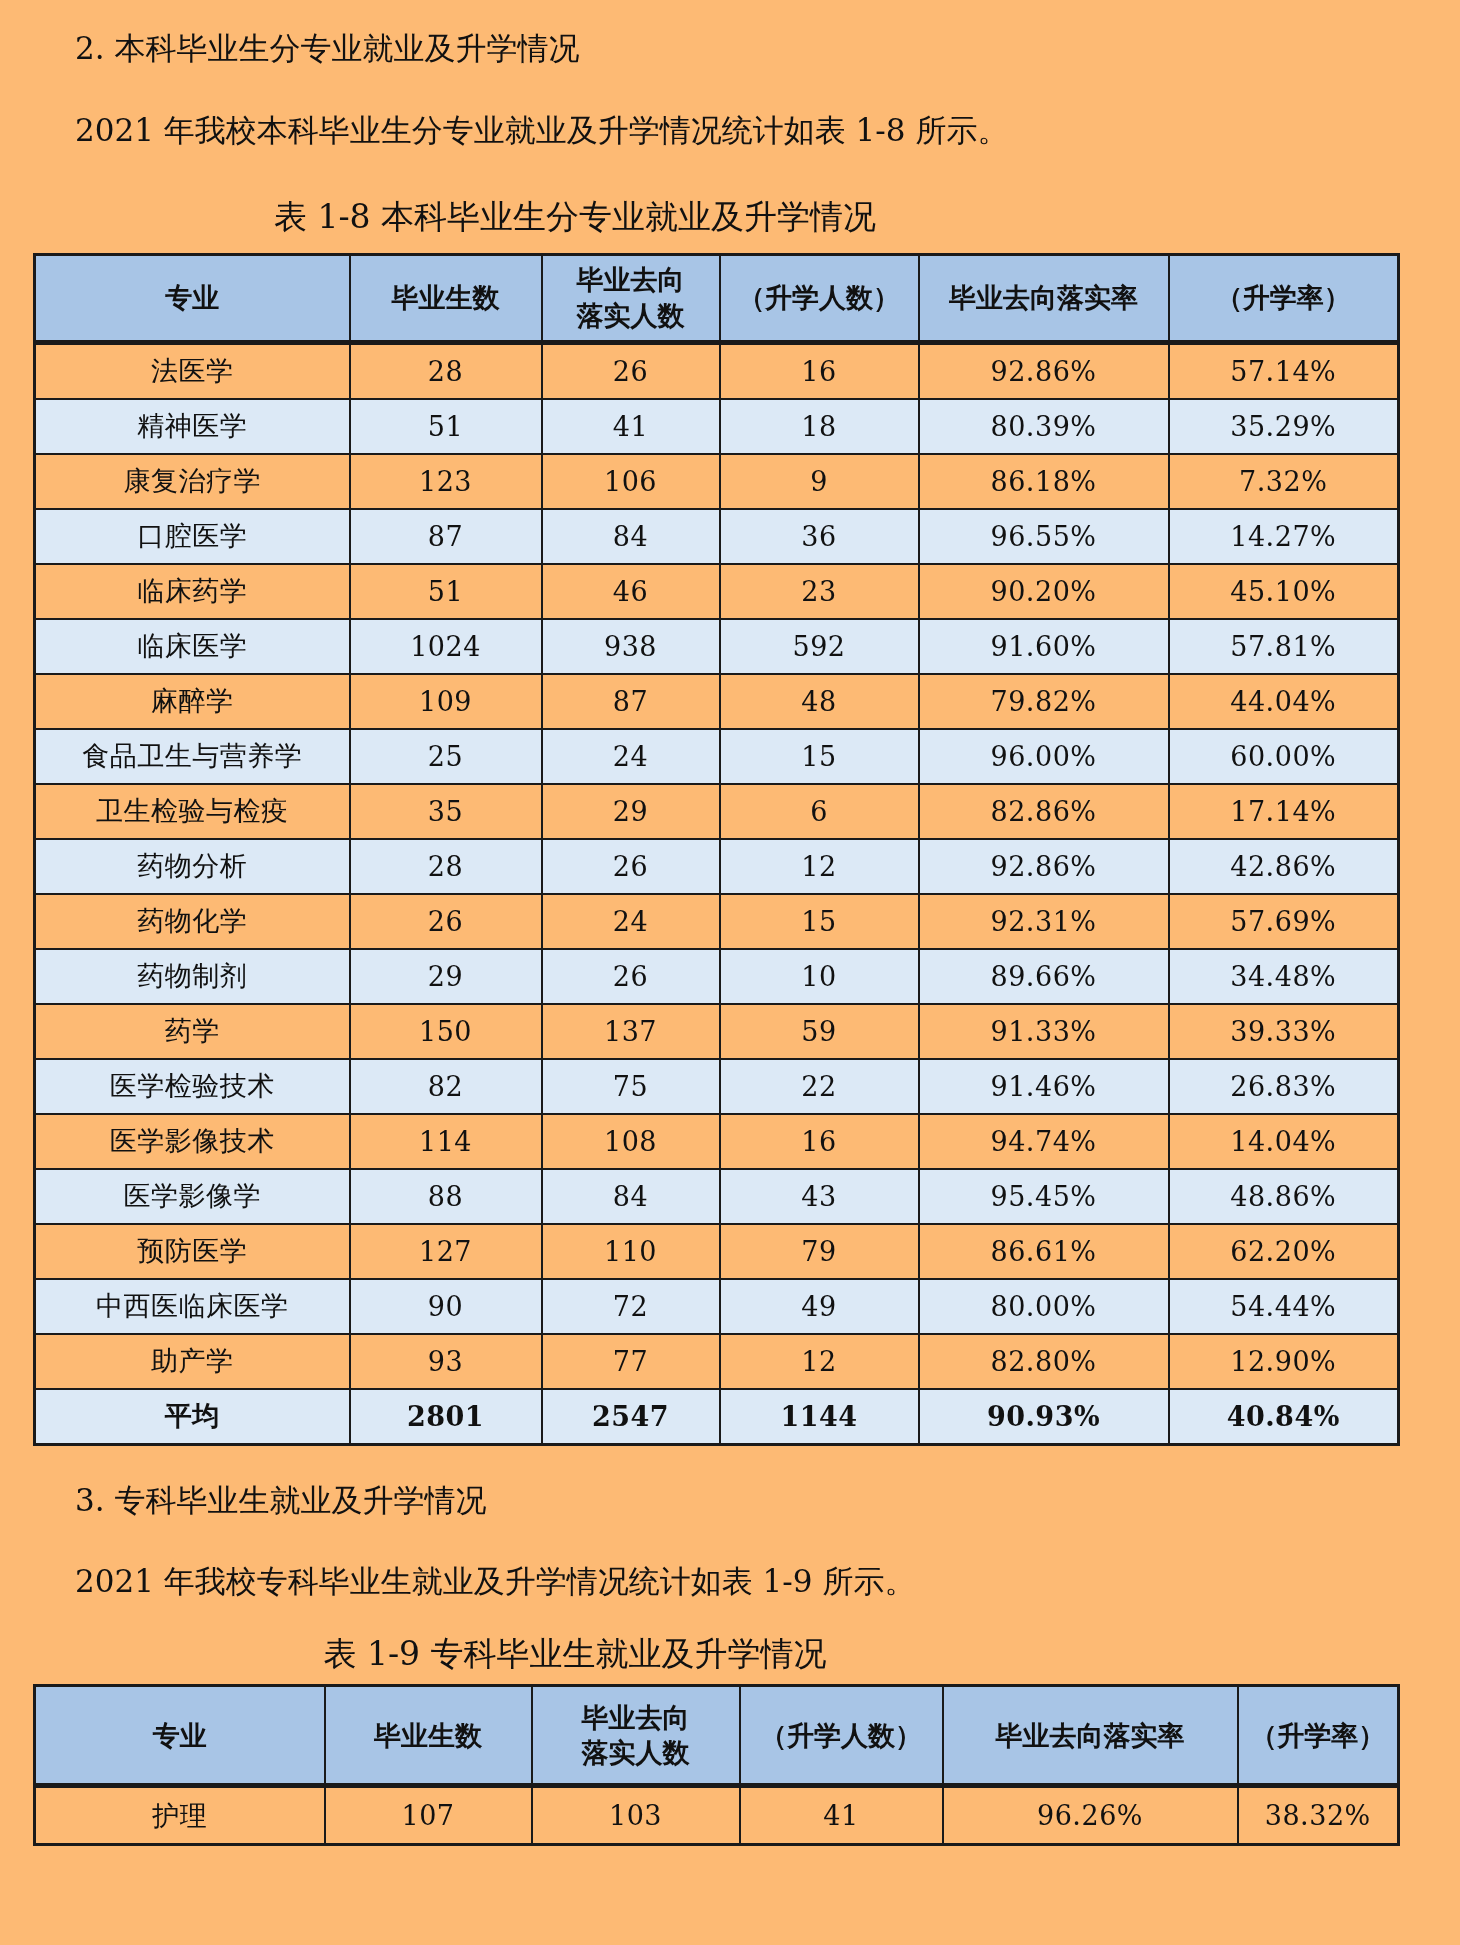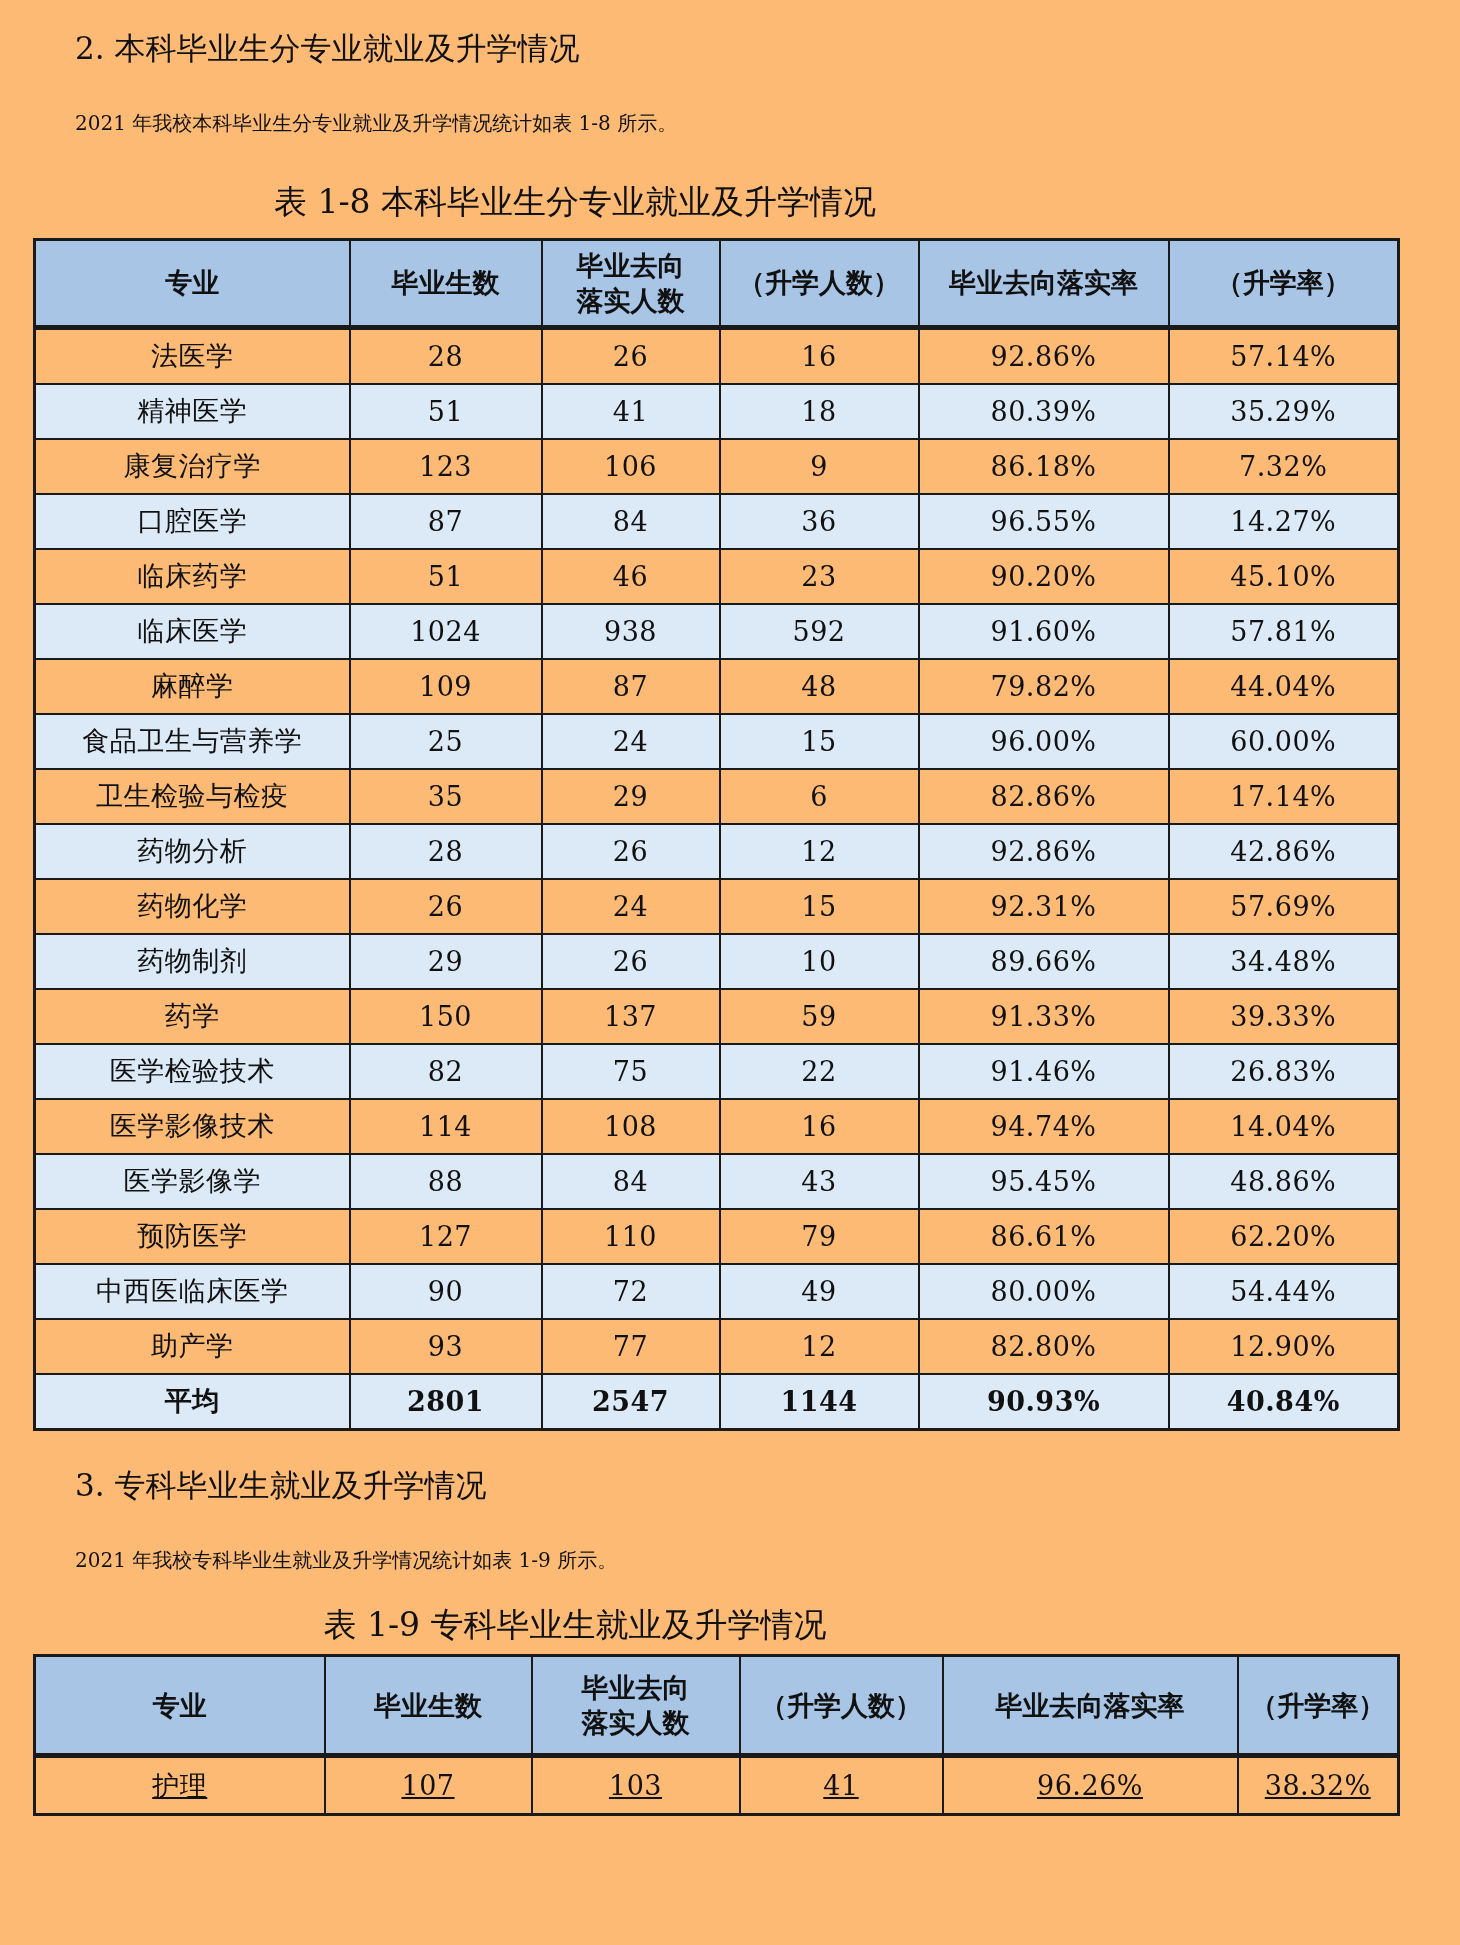--- a/index.html
+++ b/index.html
@@ -8,42 +8,42 @@
     --alt-bg:#dce9f6;
     --text:#111111;
   }
   html,body{margin:0;padding:0;background:#ffffff;}
   .page{
     width:1460px;height:1945px;position:relative;background:#fdba74;
     font-family:"DejaVu Serif","Liberation Serif",serif;color:var(--text);
     overflow:hidden;
   }
   .heading{font-size:31px;line-height:1.35;margin:28px 0 0 75px;}
-  .intro{font-size:20px;line-height:1.35;margin:40px 0 0 75px;}
+  .intro{font-size:31px;line-height:1.35;margin:40px 0 0 75px;}
   .heading-3{margin-top:34px;}
   .title-wrap{width:1150px;text-align:center;font-size:33px;line-height:1.3;}
   .title-1{margin-top:44px;margin-bottom:14px;}
   .title-2{margin-top:30px;margin-bottom:8px;}
   table{
     border-collapse:collapse;table-layout:fixed;margin-left:33px;
     border:3px solid var(--border);width:1364px;
   }
   th,td{
     border:2px solid var(--border);text-align:center;vertical-align:middle;
     padding:0;overflow:hidden;
   }
   thead th{
     background:var(--header-bg);font-weight:bold;font-size:27px;
     border-bottom:5px solid var(--border);
   }
   #table-1-8 thead th{height:84px;}
   #table-1-9 thead th{height:96px;}
   td{font-size:27px;letter-spacing:0.5px;}
   #table-1-8 tbody td{height:53px;}
-  #table-1-9 tbody td{height:55px;text-decoration:underline;}
+  #table-1-9 tbody td{height:55px;}
   tbody tr:nth-child(even) td{background:var(--alt-bg);}
   tr.summary td{font-weight:bold;}
   .hline{display:block;line-height:1.3;}
 </style>
 </head>
 <body>
 
 <div class="page">
 
   <div class="heading">2. 本科毕业生分专业就业及升学情况</div>

